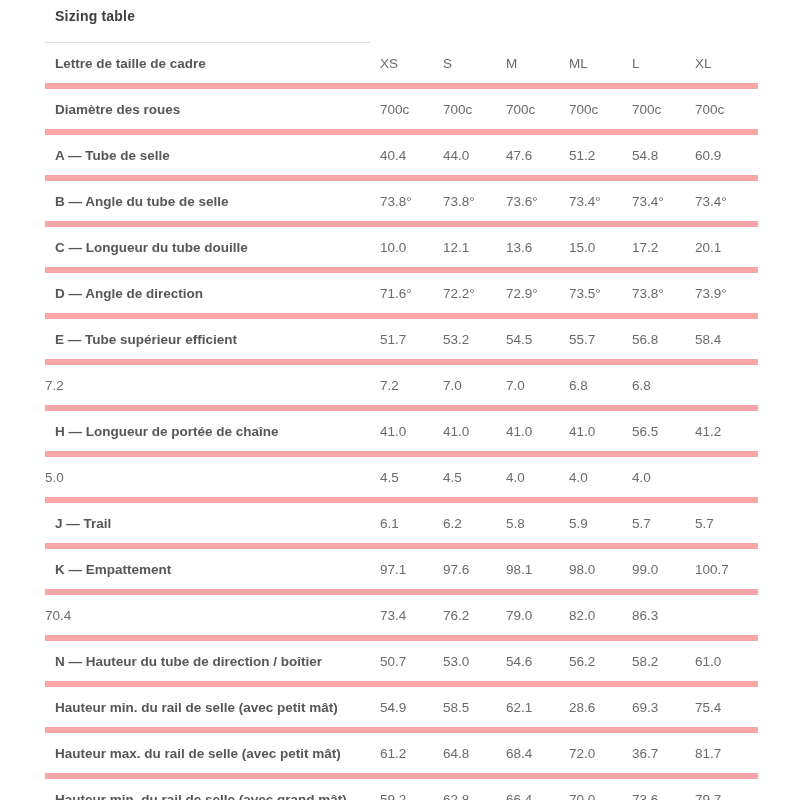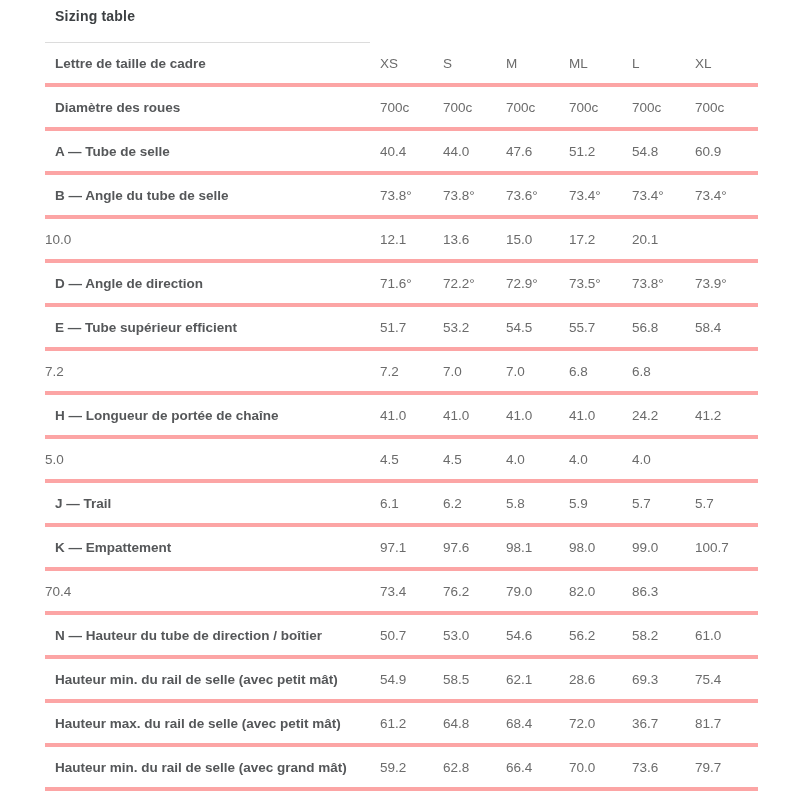--- a/index.html
+++ b/index.html
@@ -35,21 +35,21 @@
   .title-divider {
     width: 325px;
     height: 1px;
     background: #dcdcdc;
   }
   .t-row {
     display: grid;
     grid-template-columns: 335px repeat(6, 63px);
     height: 40px;
     align-items: center;
-    border-bottom: 4px solid #fca5a5;
+    border-bottom: 6px solid #fca5a5;
   }
   .cell {
     font-size: 13.5px;
     color: #6b6b6b;
     white-space: nowrap;
     overflow: hidden;
   }
   .cell.label {
     padding-left: 10px;
     font-weight: 700;
@@ -99,20 +99,21 @@
     <div class="cell label">B — Angle du tube de selle</div>
     <div class="cell">73.8°</div>
     <div class="cell">73.8°</div>
     <div class="cell">73.6°</div>
     <div class="cell">73.4°</div>
     <div class="cell">73.4°</div>
     <div class="cell">73.4°</div>
   </div>
 
   <div class="t-row">
+    <div class="cell label">C — Longueur du tube douille</div>
     <div class="cell">10.0</div>
     <div class="cell">12.1</div>
     <div class="cell">13.6</div>
     <div class="cell">15.0</div>
     <div class="cell">17.2</div>
     <div class="cell">20.1</div>
   </div>
 
   <div class="t-row">
     <div class="cell label">D — Angle de direction</div>
@@ -142,21 +143,21 @@
     <div class="cell">6.8</div>
     <div class="cell">6.8</div>
   </div>
 
   <div class="t-row">
     <div class="cell label">H — Longueur de portée de chaîne</div>
     <div class="cell">41.0</div>
     <div class="cell">41.0</div>
     <div class="cell">41.0</div>
     <div class="cell">41.0</div>
-    <div class="cell">24.2</div>
+    <div class="cell">56.5</div>
     <div class="cell">41.2</div>
   </div>
 
   <div class="t-row">
     <div class="cell">5.0</div>
     <div class="cell">4.5</div>
     <div class="cell">4.5</div>
     <div class="cell">4.0</div>
     <div class="cell">4.0</div>
     <div class="cell">4.0</div>

